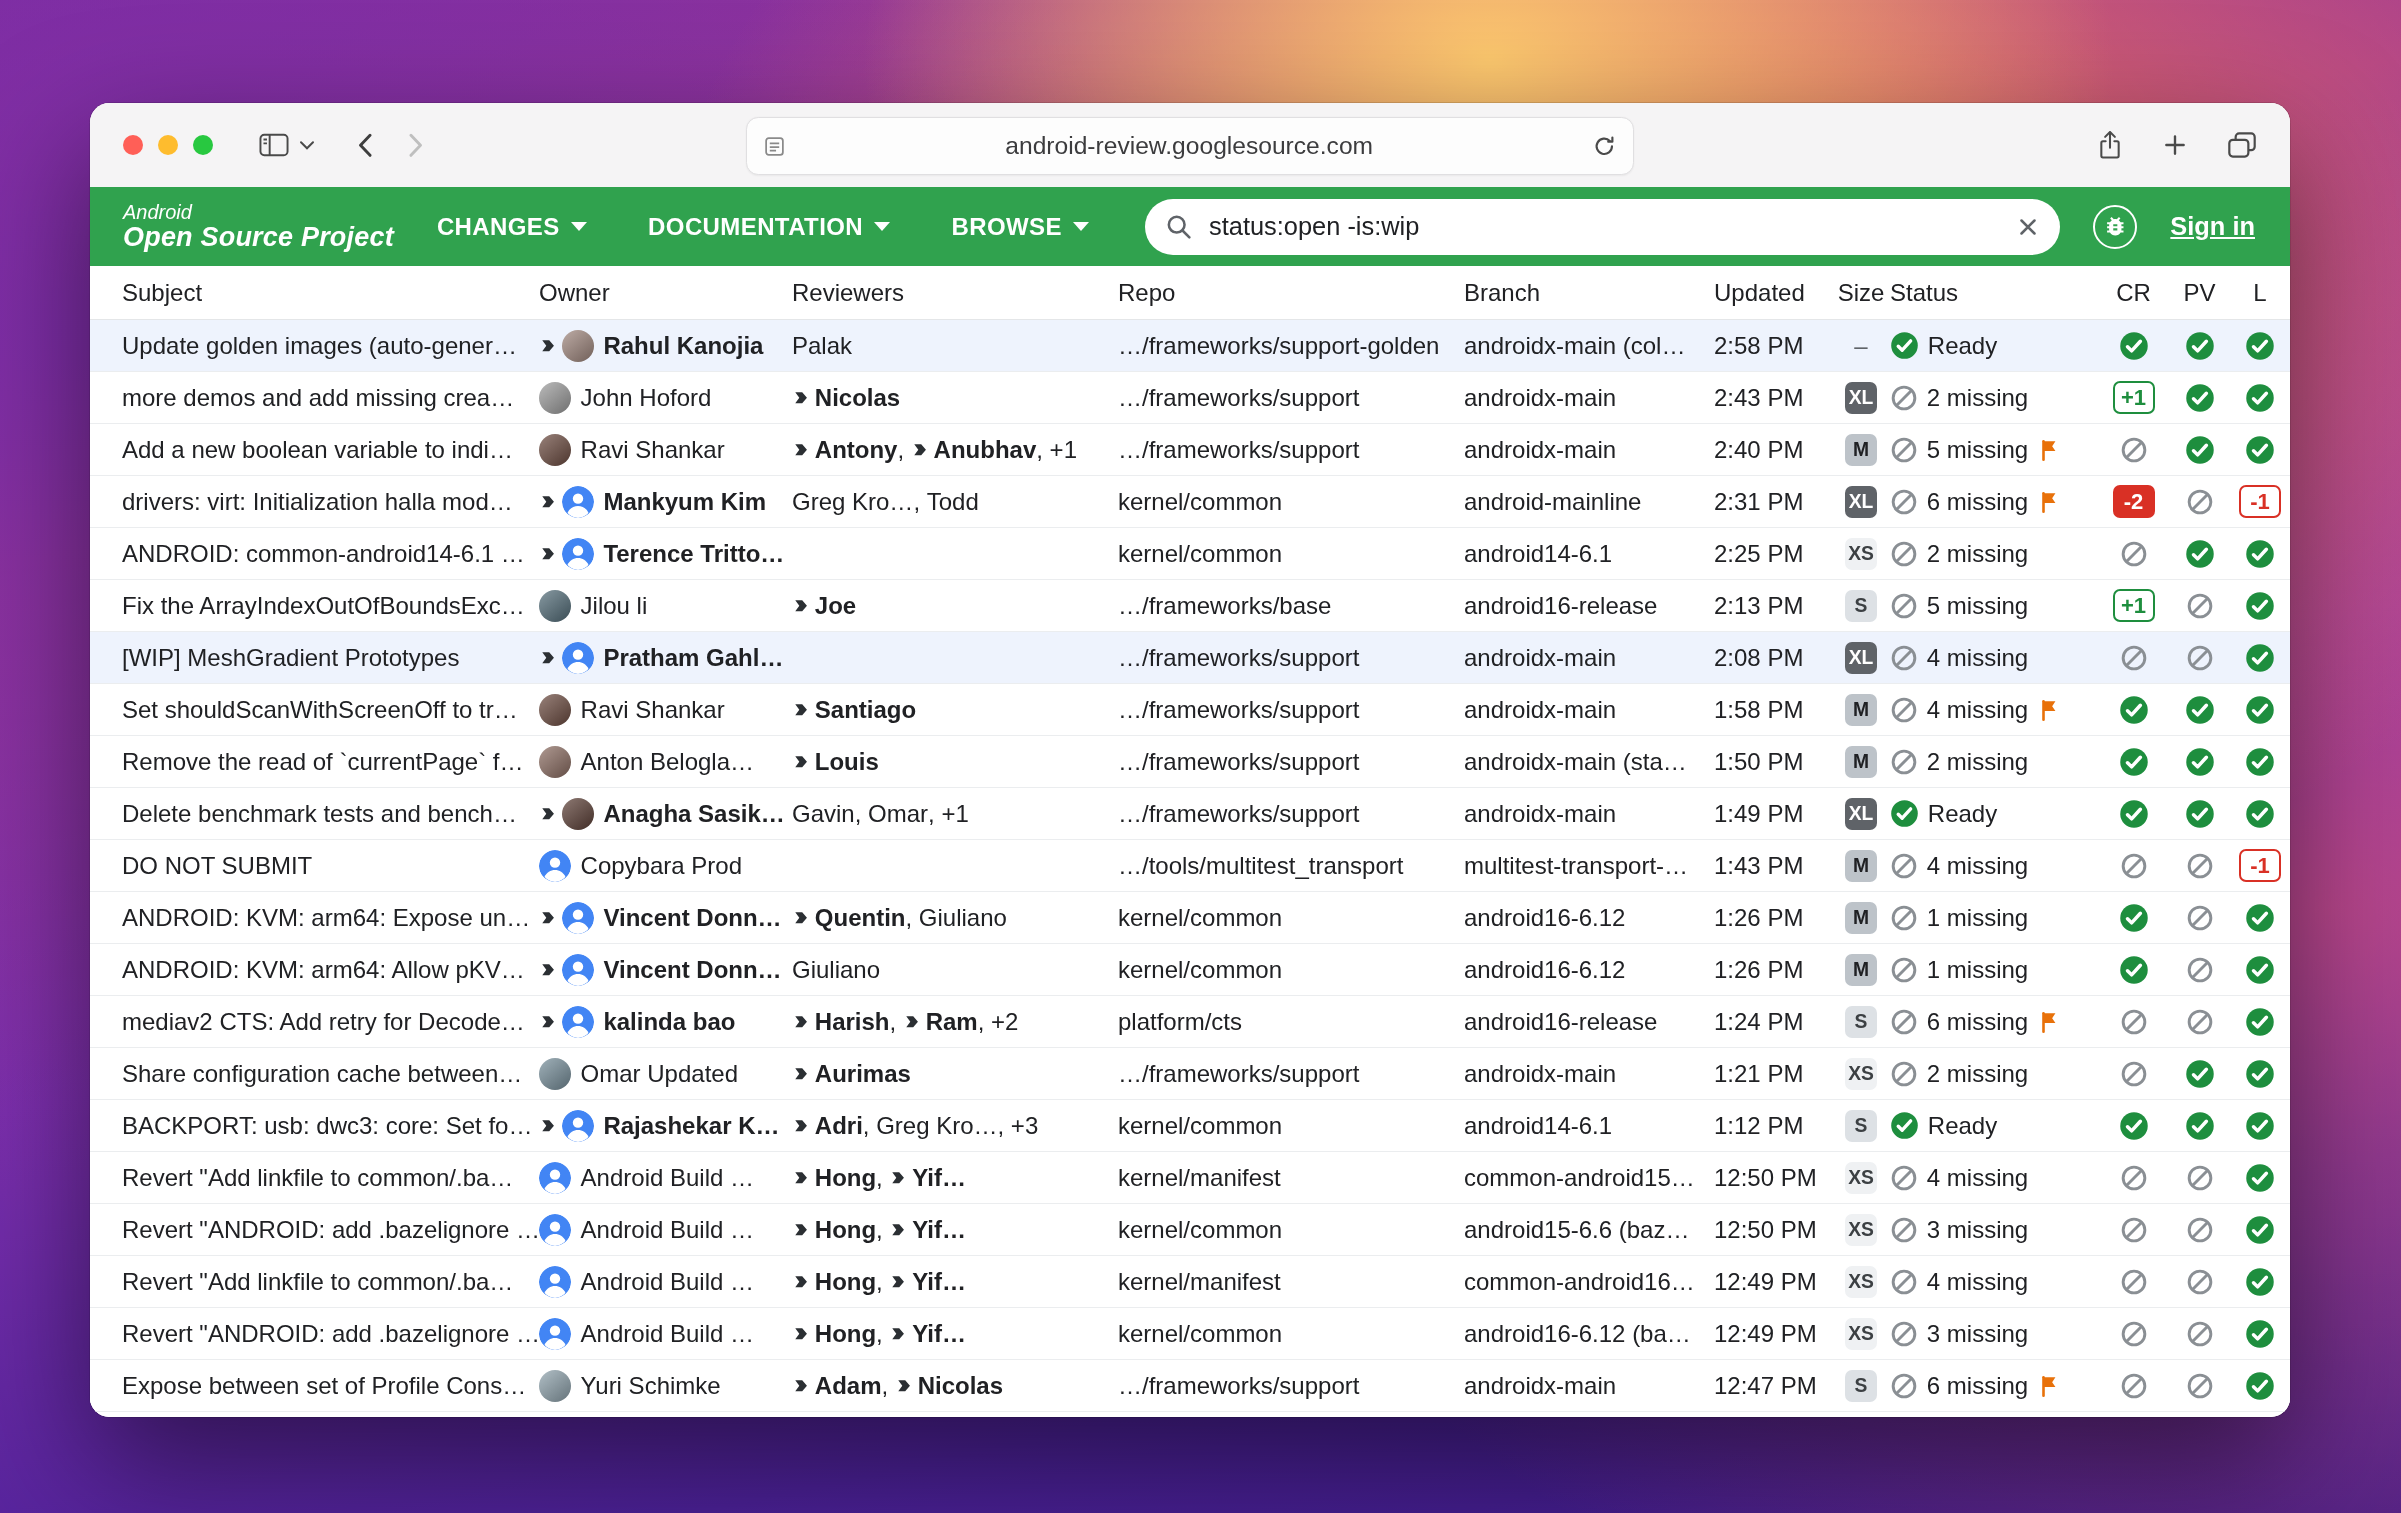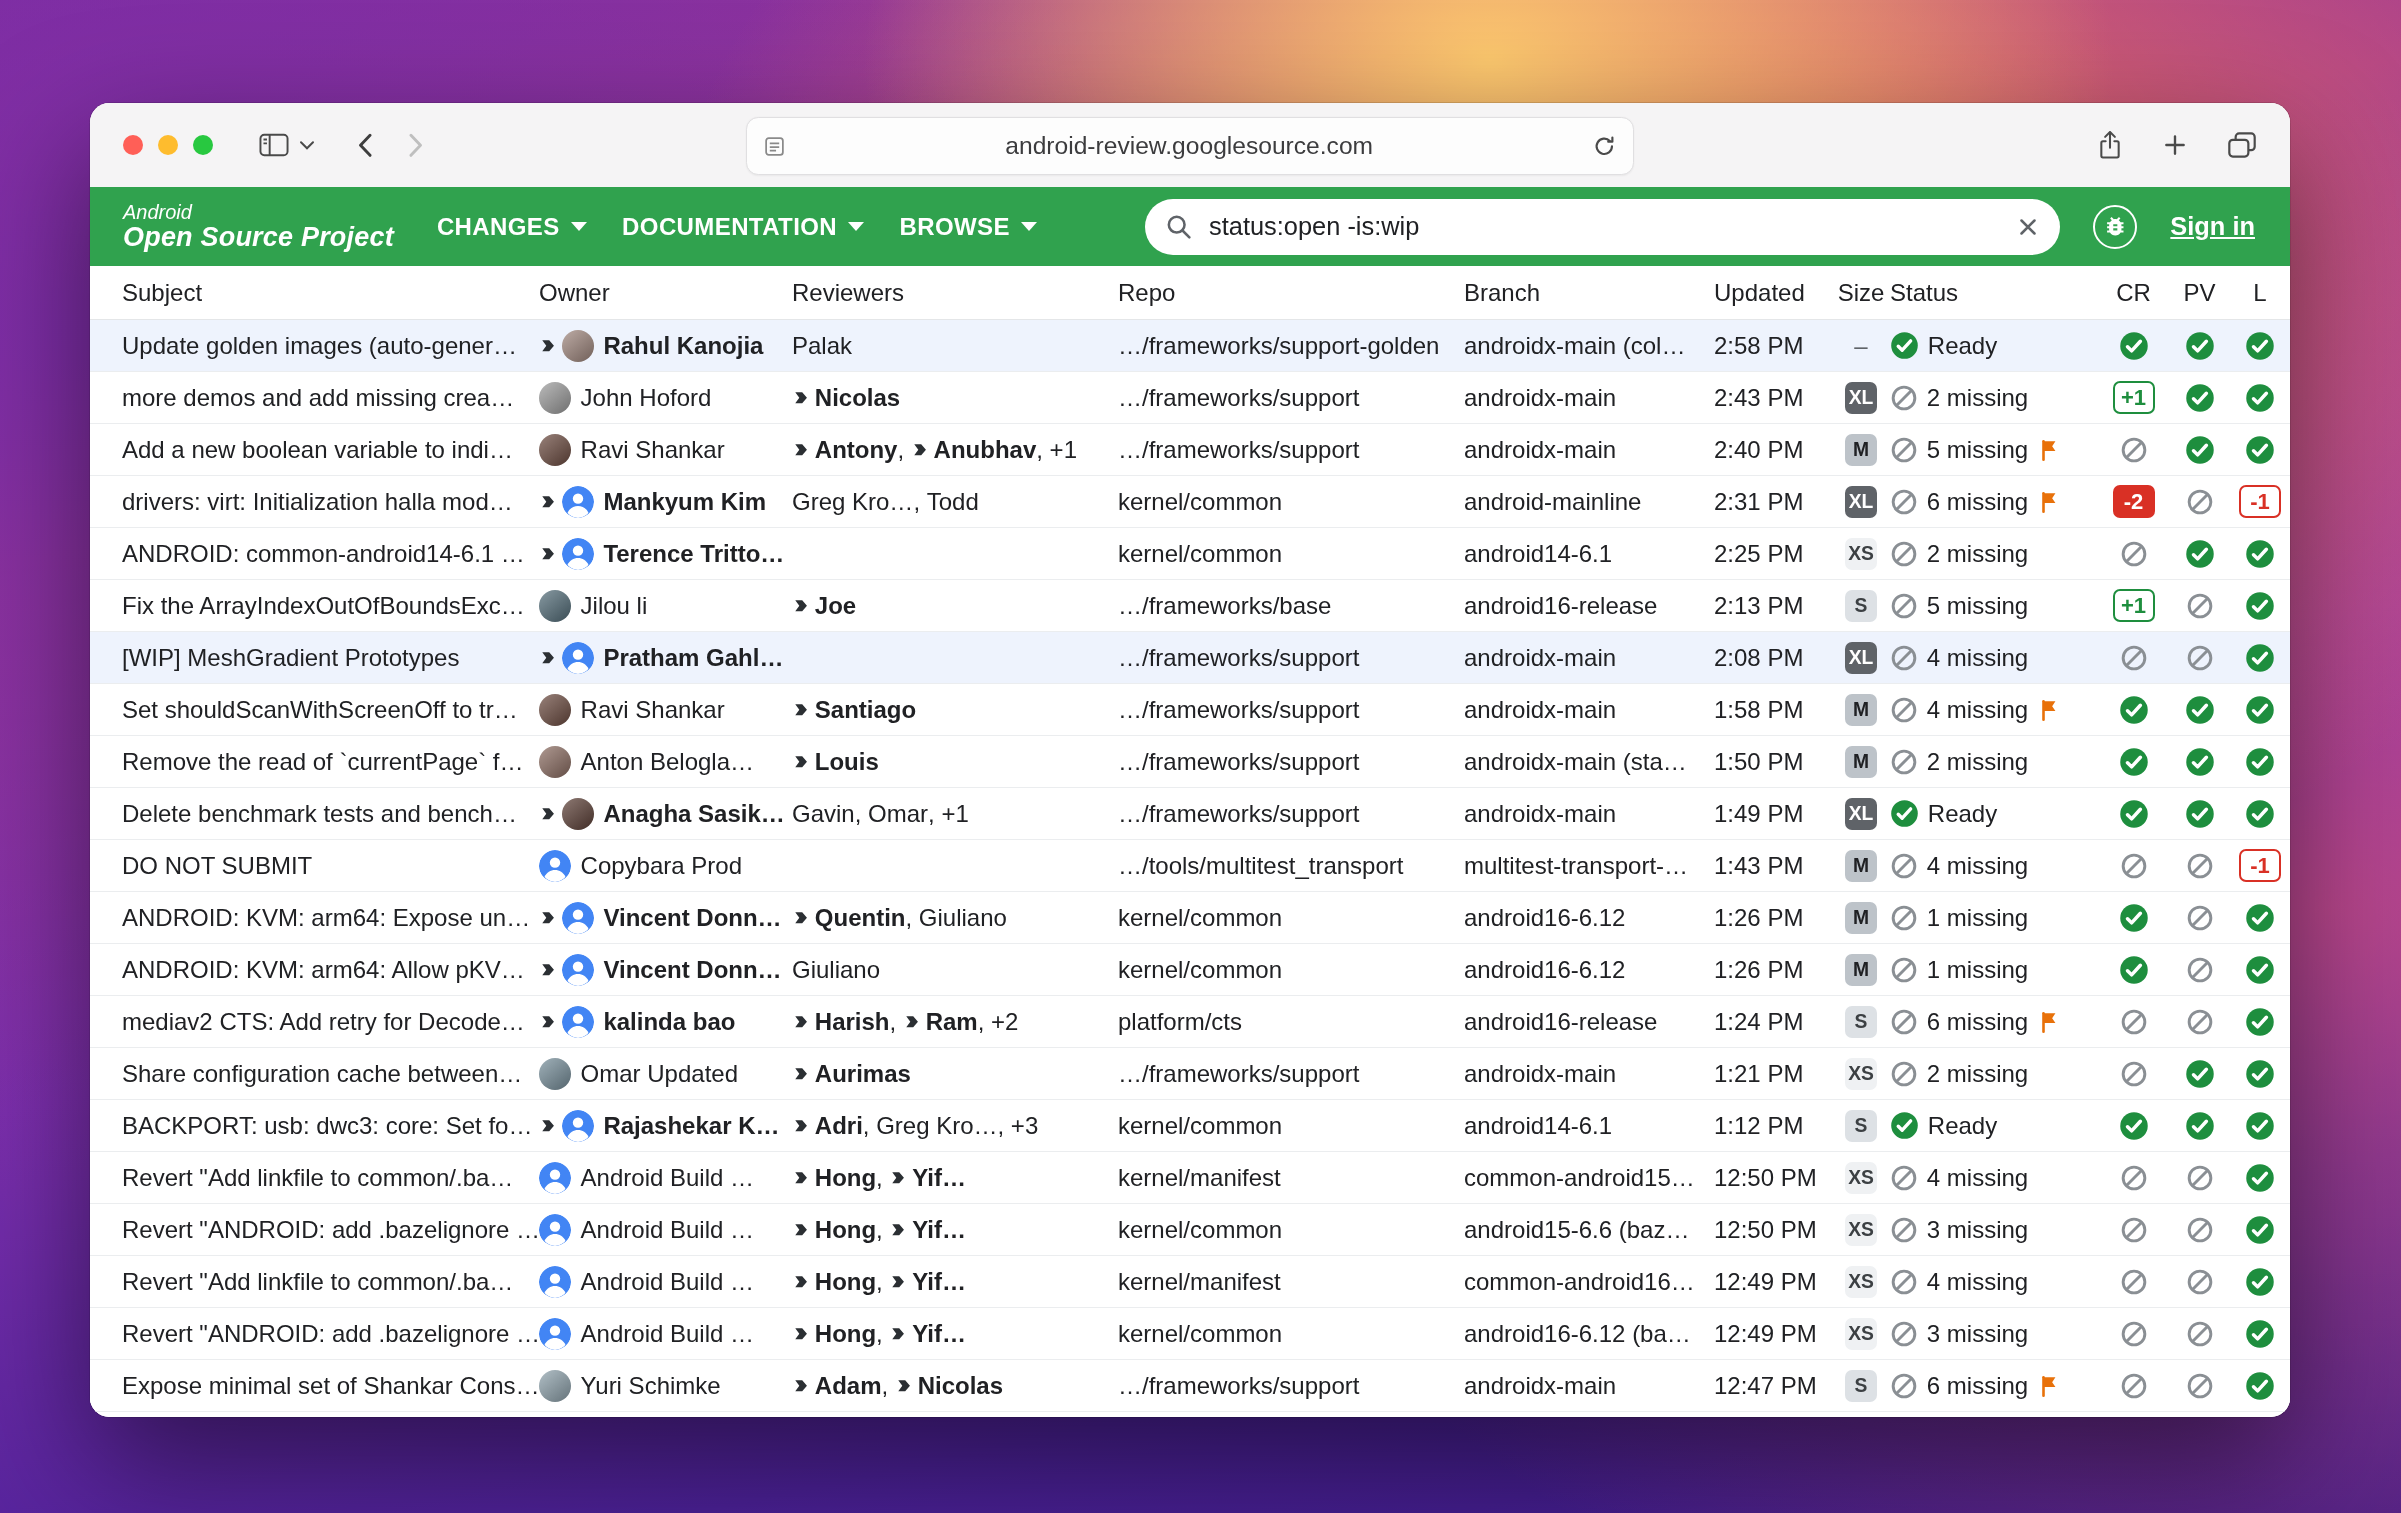--- a/index.html
+++ b/index.html
@@ -27,21 +27,21 @@
   .addressbar .page-ic{margin-left:16px;display:flex}
   .addressbar .domain{flex:1;text-align:center;font-size:24.6px;color:#3c3c3e;}
   .addressbar .reload{margin-right:16px;display:flex;border:none;background:none;padding:0}
   .tb-right{margin-left:auto;display:flex;align-items:center;gap:39px;}
   .tb-right .tbtn{margin:0}
   
   .topbar{height:79px;flex:0 0 79px;background:#30a24e;display:flex;align-items:center;color:#fff;padding:0 35px 0 33px;}
   .brand{line-height:1.05;margin-right:20px;font-style:italic;}
   .brand .t1{font-size:20px;}
   .brand .t2{font-size:27px;font-weight:bold;letter-spacing:0.2px;}
-  .nav{display:flex;align-items:center;gap:35px;margin-left:23px;}
+  .nav{display:flex;align-items:center;gap:61px;margin-left:23px;}
   .nav-item{display:flex;align-items:center;font-size:24px;font-weight:bold;letter-spacing:0.4px;cursor:default;}
   .caret{width:0;height:0;border-left:8px solid transparent;border-right:8px solid transparent;border-top:9.6px solid #fff;margin-left:11.4px;}
   .searchbox{margin-left:auto;width:877px;height:56px;background:#fff;border-radius:28px;display:flex;align-items:center;padding:0 19.3px;}
   .searchbox input{flex:1;border:none;outline:none;font-size:25.4px;color:#202124;margin-left:14px;
     font-family:"Liberation Sans","DejaVu Sans",sans-serif;background:transparent;}
   .clear-btn{border:none;background:none;display:flex;padding:0}
   .bug-btn{margin-left:33px;width:44px;height:44px;border-radius:50%;border:2.6px solid #fff;background:none;display:flex;align-items:center;justify-content:center;}
   .signin{margin-left:33px;font-size:25.4px;font-weight:bold;color:#fff;text-decoration:underline;}
   
   .tablewrap{flex:1;background:#fff;overflow:hidden;}
@@ -1454,21 +1454,21 @@
               <span class="icw vote-ic">
                 <svg viewBox="0 0 24 24">
                   <circle cx="12" cy="12" r="11" fill="#1e8e3e"></circle>
                   <path d="M6.8 12.6l3.3 3.3 7-7.7" fill="none" stroke="#fff" stroke-width="2.8" stroke-linecap="round" stroke-linejoin="round"></path>
                 </svg>
               </span>
             </div>
           </div>
           <div class="tr">
             <div class="td">
-              <span>Expose minimal set of Shankar Cons…</span>
+              <span>Expose between set of Profile Cons…</span>
             </div>
             <div class="td">
               <span class="avatar photo" style="background-color: rgb(144, 164, 174);"></span>
               <span>Yuri Schimke</span>
             </div>
             <div class="td">
               <span class="icw i18 i-att">
                 <svg viewBox="0 0 24 24">
                   <path d="M4.5 4.5h9.5L20.5 12 14 19.5H4.5L10 12z" fill="#2b2f33"></path>
                 </svg>

